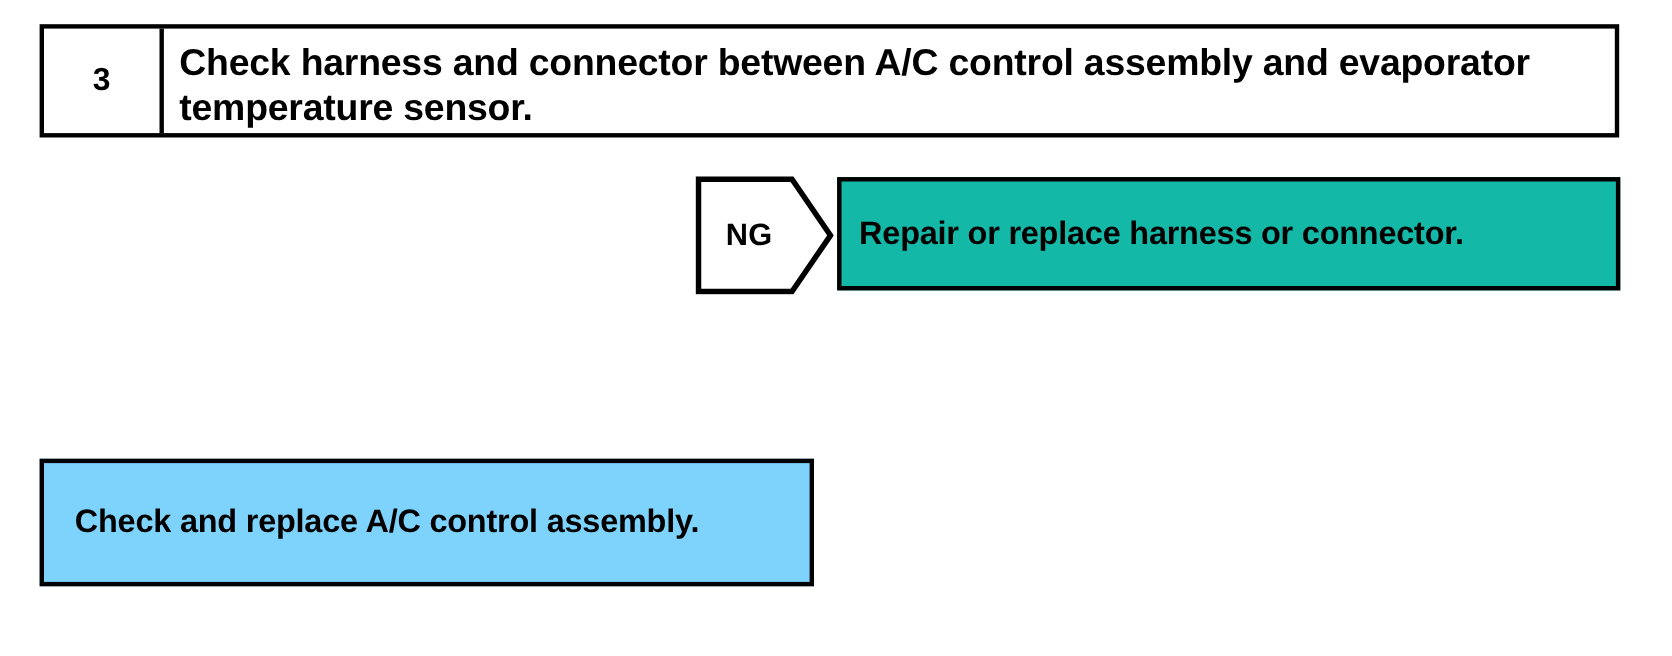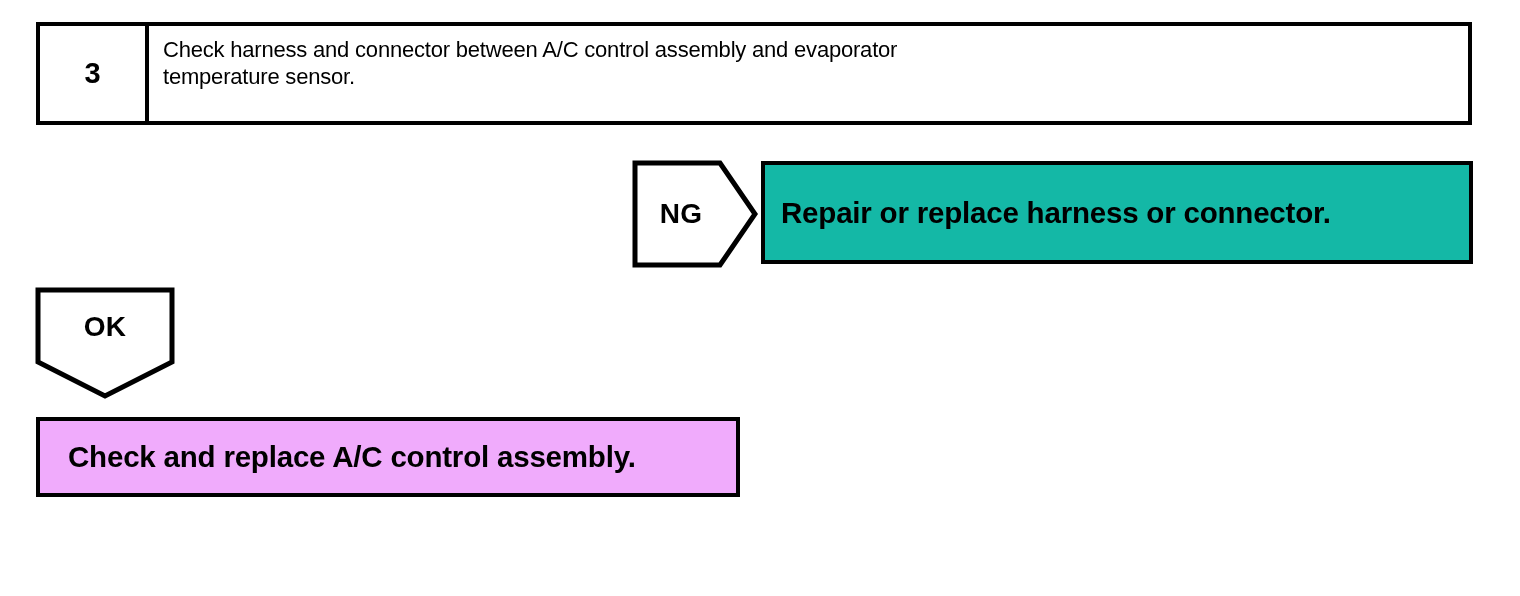--- a/index.html
+++ b/index.html
@@ -51,22 +51,22 @@
     letter-spacing: 0px;
     line-height: 1;
   }
   .step-text-cell {
     flex: 1;
     box-sizing: border-box;
     padding: 11px 10px 0 14px;
     display: block;
   }
   .step-text {
-    font-size: 22px;
-    font-weight: normal;
+    font-size: 34px;
+    font-weight: bold;
     line-height: 1.21;
     letter-spacing: -0.2px;
     white-space: pre-line;
   }
 
   
   .ng-pentagon {
     position: absolute;
     left: 632px;
     top: 160px;
@@ -137,24 +137,24 @@
     box-sizing: border-box;
     pointer-events: none;
   }
 
   
   .result-box {
     position: absolute;
     left: 36px;
     top: 417px;
     width: 704px;
-    height: 80px;
+    height: 116px;
     border: 4px solid #000;
     box-sizing: border-box;
-    background: #f0abfc;
+    background: #7dd3fc;
     display: flex;
     align-items: center;
     text-align: right;
   }
   .result-text {
     font-size: 29.5px;
     font-weight: bold;
     letter-spacing: -0.2px;
     padding-left: 28px;
     line-height: 1.2;
@@ -179,24 +179,18 @@
     <svg width="126" height="108" viewBox="0 0 126 108" aria-hidden="true">
       <polygon points="3,3 88,3 123,54 88,105 3,105" fill="#ffffff" stroke="#000000" stroke-width="5" stroke-linejoin="miter"></polygon>
     </svg>
     <div class="ng-label">NG</div>
   </div>
 
   <div class="repair-box">
     <span class="repair-text">Repair or replace harness or connector.</span>
   </div>
 
-  <div class="ok-pentagon">
-    <svg width="142" height="113" viewBox="0 0 142 113" aria-hidden="true">
-      <polygon points="4,4 138,4 138,76 71,110 4,76" fill="#ffffff" stroke="#000000" stroke-width="5" stroke-linejoin="miter"></polygon>
-    </svg>
-    <div class="ok-label">OK</div>
-  </div>
 
   <div class="result-box">
     <span class="result-text">Check and replace A/C control assembly.</span>
   </div>
 
 </div>
 
 </body></html>

